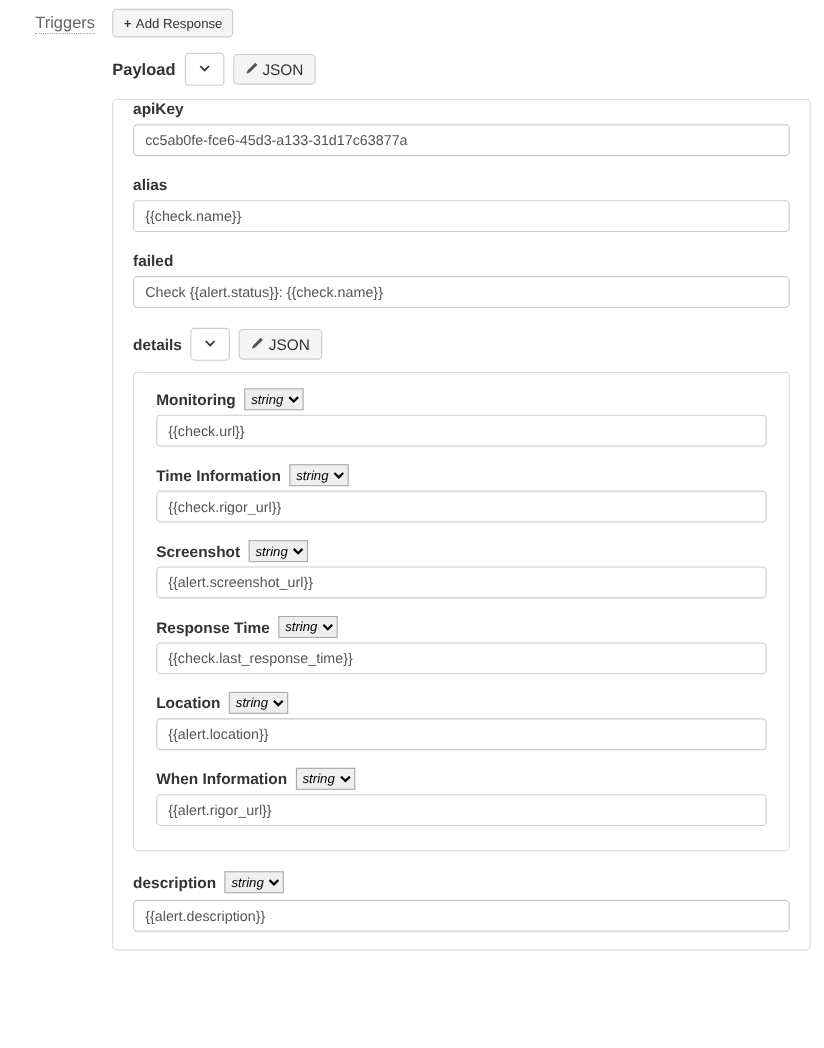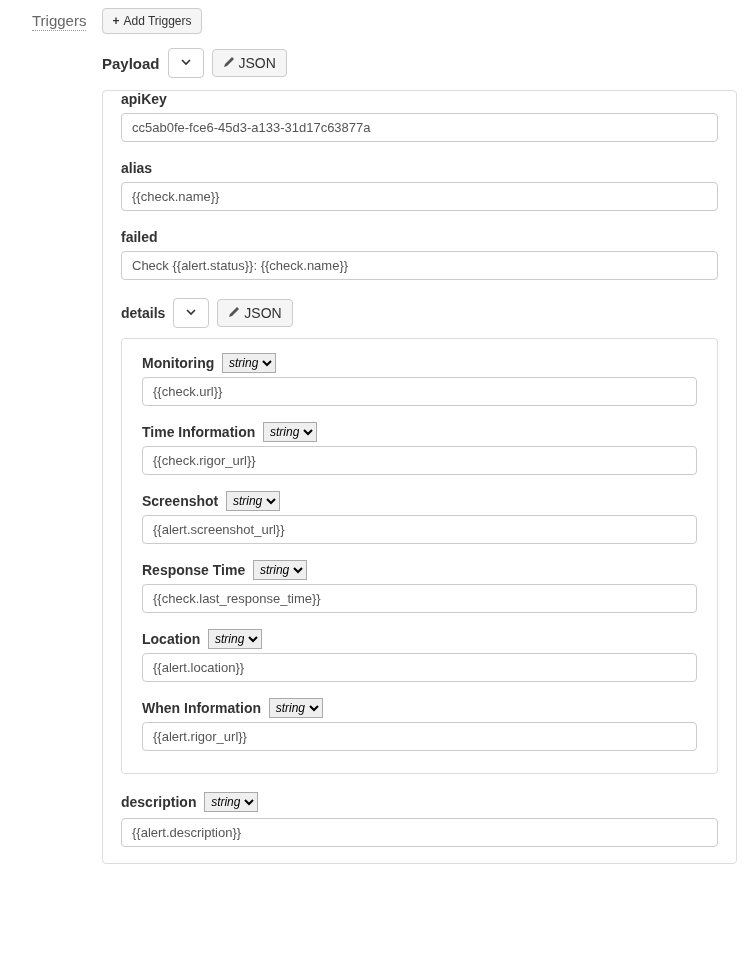--- a/index.html
+++ b/index.html
@@ -19,38 +19,38 @@
 .payload-header { display: flex; align-items: center; gap: 8px; margin-top: 14px; margin-bottom: 12px; }
 .payload-title { font-weight: bold; font-size: 15px; color: #333; }
 .chev-btn { background: #fff; border: 1px solid #ccc; border-radius: 4px; padding: 7px 12px; cursor: pointer; font-size: 12px; color: #333; display: inline-flex; align-items: center; }
 .chev-btn svg { width: 10px; height: 10px; }
 .pencil-icon svg { width: 12px; height: 12px; fill: #555; }
 .panel { border: 1px solid #ddd; border-radius: 4px; padding: 0 18px 12px 18px; background: #fff; margin-bottom: 14px; }
 .field-group { margin-bottom: 18px; }
 .field-group:last-child { margin-bottom: 4px; }
 .field-label { font-weight: bold; font-size: 14px; color: #333; margin-bottom: 6px; display: flex; align-items: center; gap: 8px; }
 .text-input { width: 100%; padding: 6px 10px; border: 1px solid #ccc; border-radius: 4px; font-size: 13px; color: #555; font-family: inherit; }
-.type-select { font-size: 12px; font-style: italic; padding: 1px 1px; border: 1px solid #aaa; background: #efefef; height: 20px; font-family: inherit; text-align: right; }
+.type-select { font-size: 12px; font-style: italic; padding: 1px 1px; border: 1px solid #aaa; background: #efefef; height: 20px; font-family: inherit; }
 .details-header { display: flex; align-items: center; gap: 8px; margin-top: 18px; margin-bottom: 10px; }
 .details-title { font-weight: bold; font-size: 14px; color: #333; }
 .details-panel { border: 1px solid #ddd; border-radius: 4px; padding: 14px 20px 6px 20px; margin-top: 4px; margin-bottom: 18px; }
 .details-field { margin-bottom: 16px; }
 .details-field .field-label { font-size: 14px; margin-bottom: 4px; }
 .details-input { width: 100%; padding: 6px 10px; border: 1px solid #ccc; border-radius: 4px; font-size: 13px; color: #555; font-family: inherit; }
 </style>
 </head>
 <body>
 
 <div class="container">
 
   <div class="row">
     <span class="label-trigger">Triggers</span>
     <button class="btn btn-sm">
       <span class="plus-icon">+</span>
-      <span>Add Triggers</span>
+      <span>Add Response</span>
     </button>
   </div>
 
 
   <div class="section-indent">
 
     <div class="payload-header">
       <span class="payload-title">Payload</span>
       <button class="chev-btn">
         <span>

